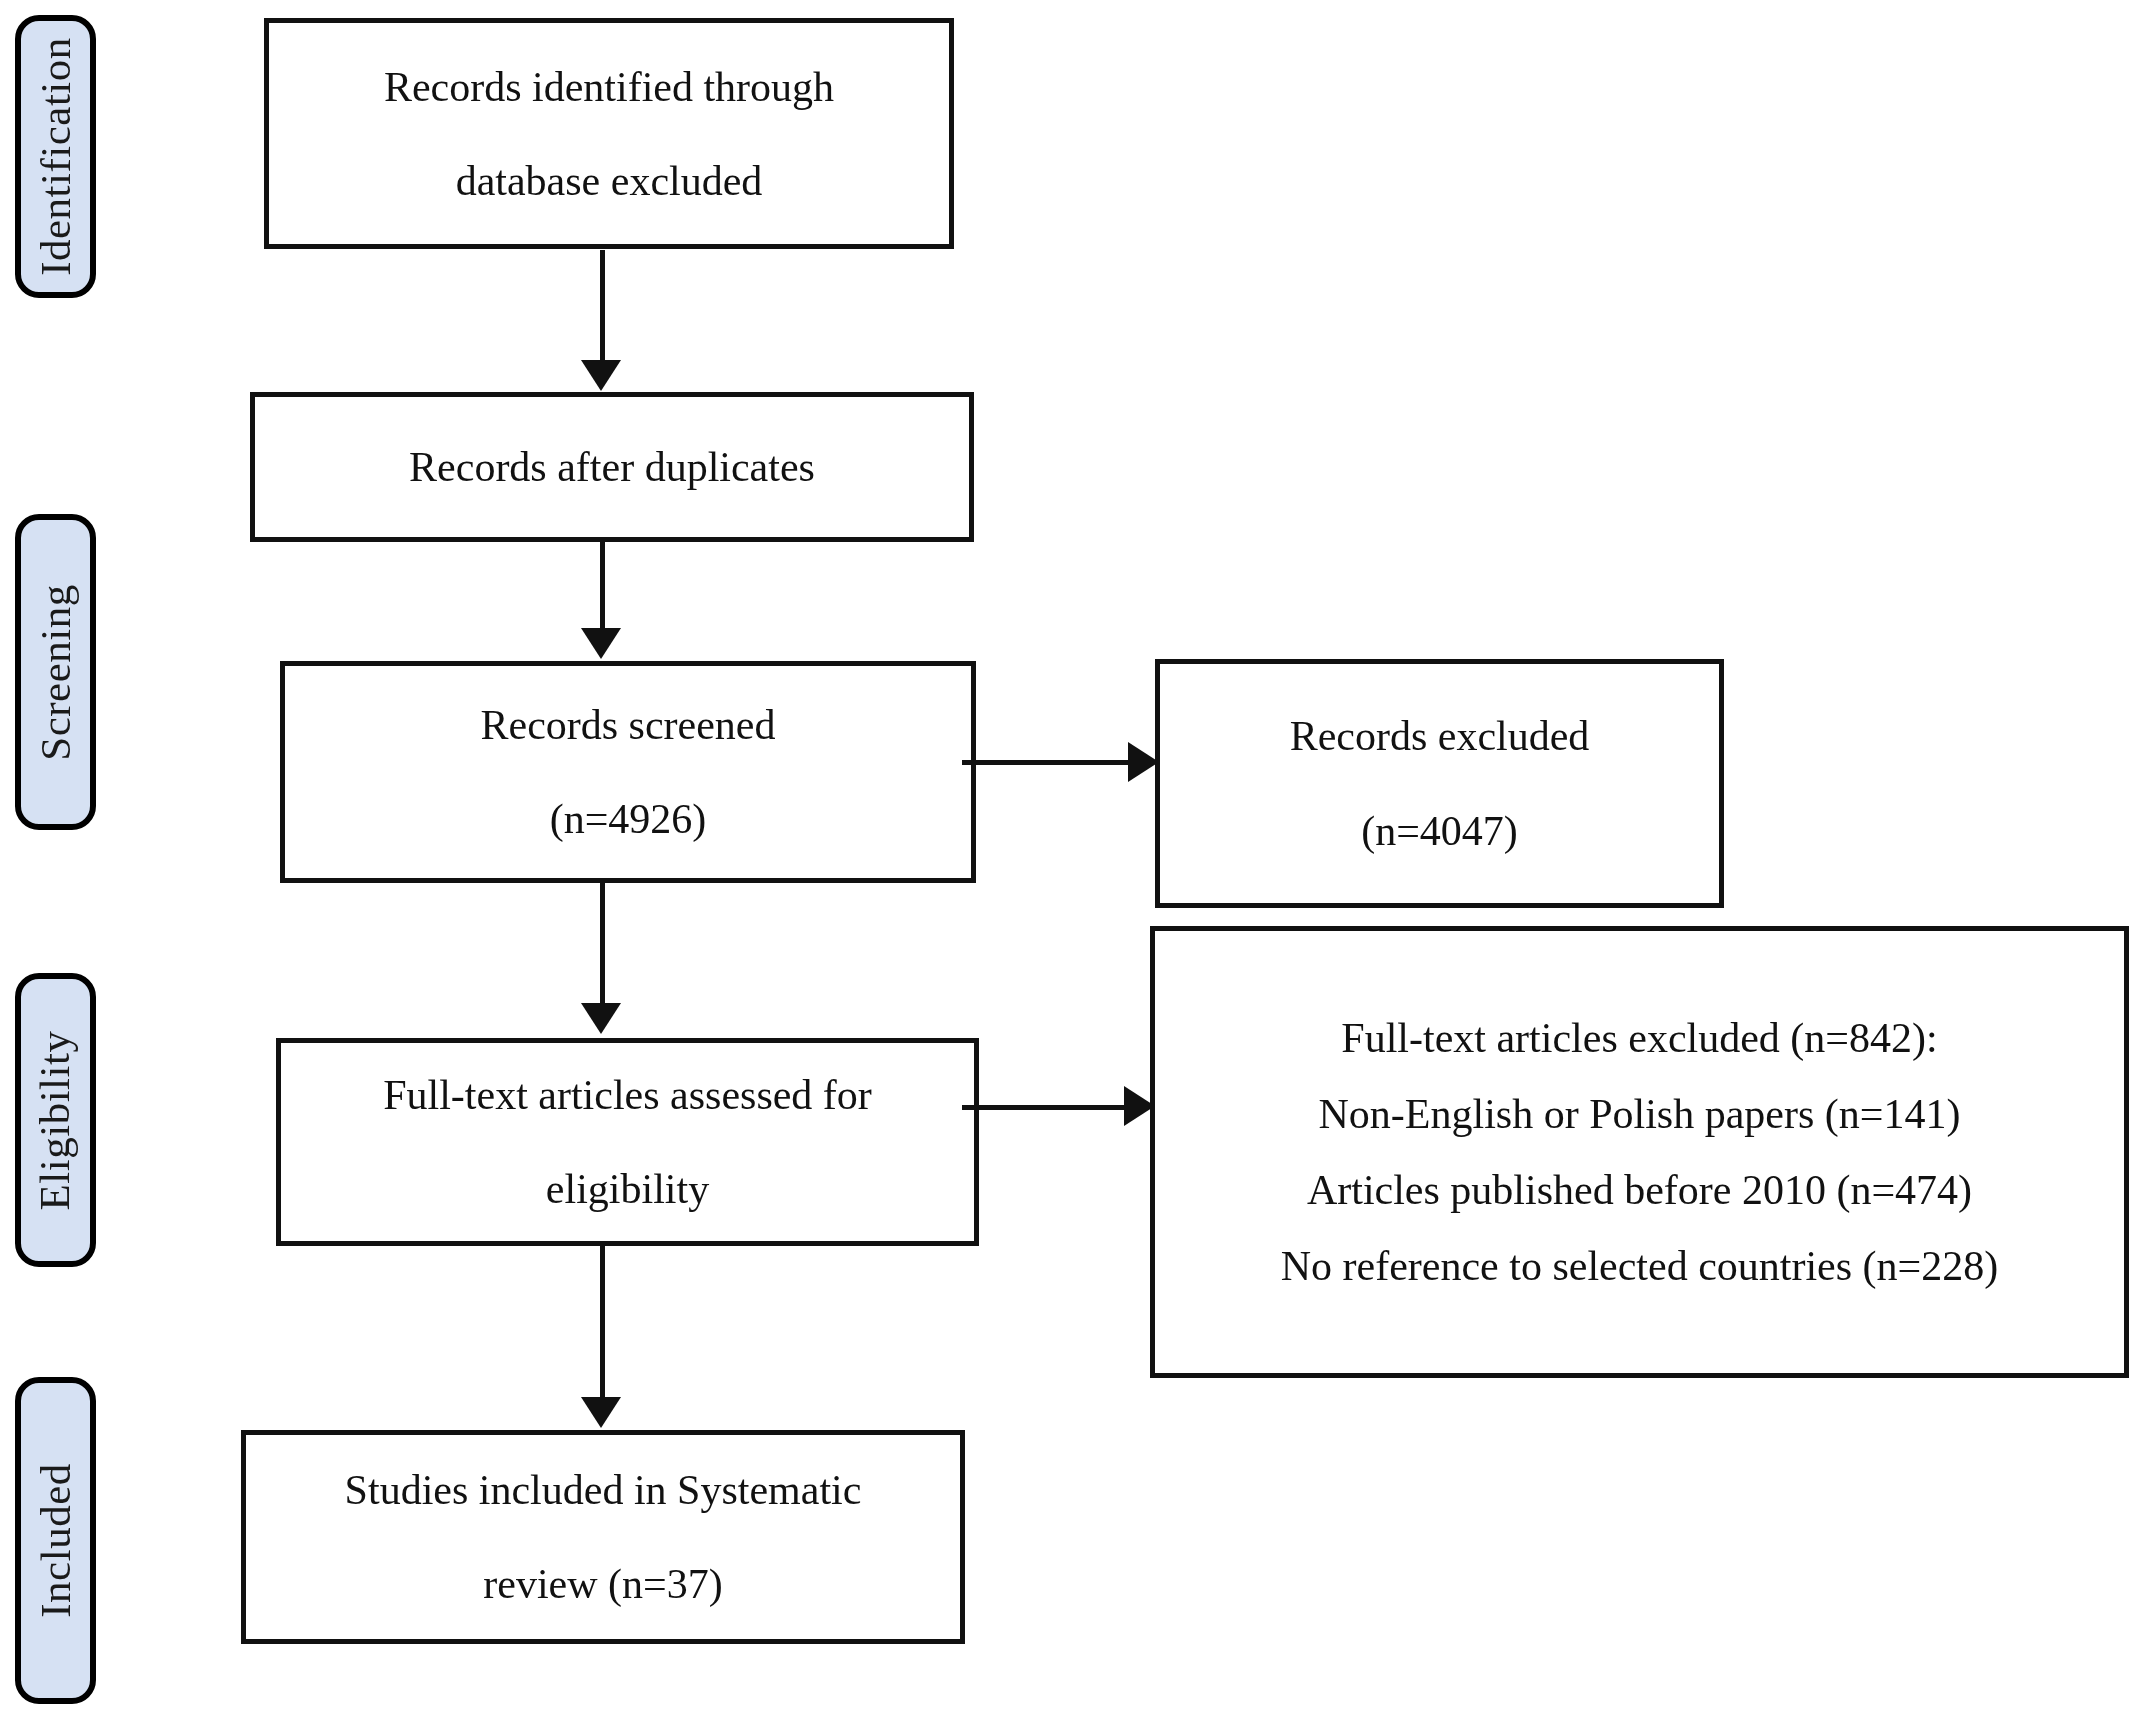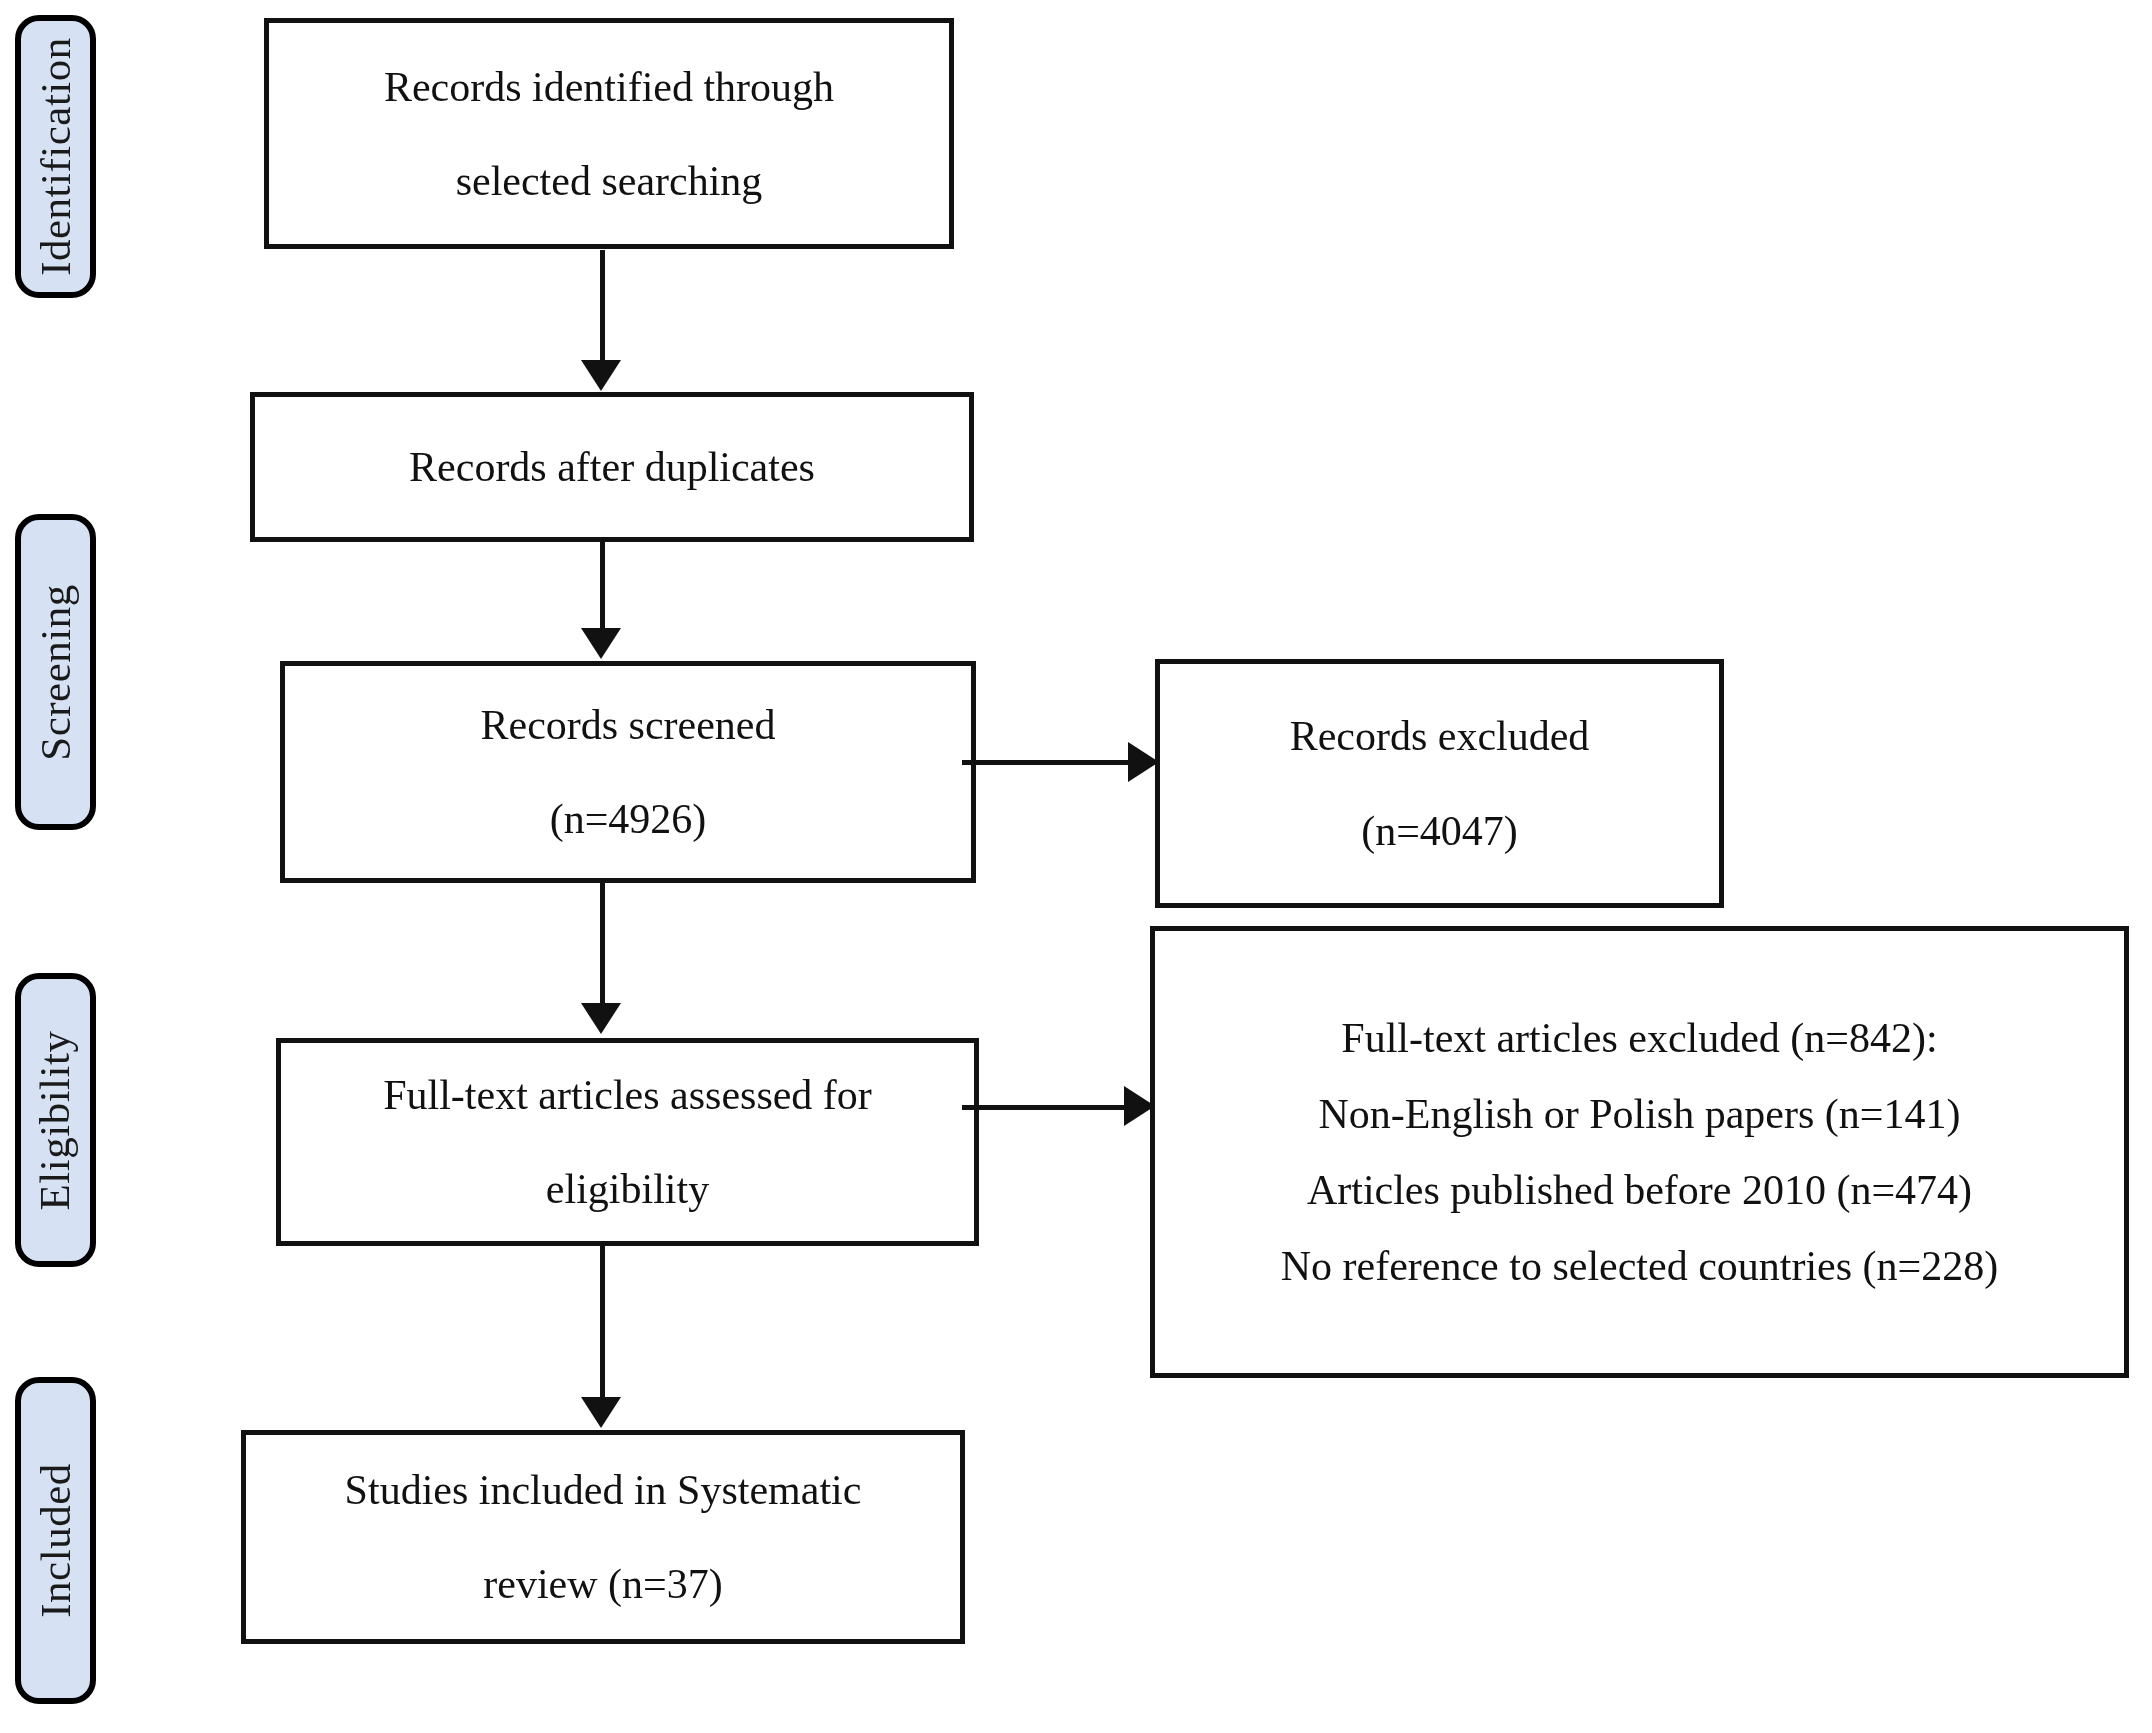--- a/index.html
+++ b/index.html
@@ -127,21 +127,21 @@
   <div class="stage-pill" style="left:14.7px; top:973px; width:81px; height:294px;">
     <span class="pill-label">Eligibility</span>
   </div>
 
   <div class="stage-pill" style="left:14.7px; top:1377px; width:81px; height:327px;">
     <span class="pill-label">Included</span>
   </div>
 
   <div class="flow-box two-line" style="left:264px; top:18.4px; width:690px; height:231px;">
     <span class="line">Records identified through</span>
-    <span class="line">selected searching</span>
+    <span class="line">database excluded</span>
   </div>
 
   <div class="connector-v" style="left:600px; top:250px; height:114px;"></div>
   <div class="arrow-down" style="left:581px; top:360px;"></div>
 
   <div class="flow-box one-line" style="left:250px; top:392px; width:724px; height:150px;">
     <span class="line">Records after duplicates</span>
   </div>
 
   <div class="connector-v" style="left:600px; top:542px; height:88px;"></div>

